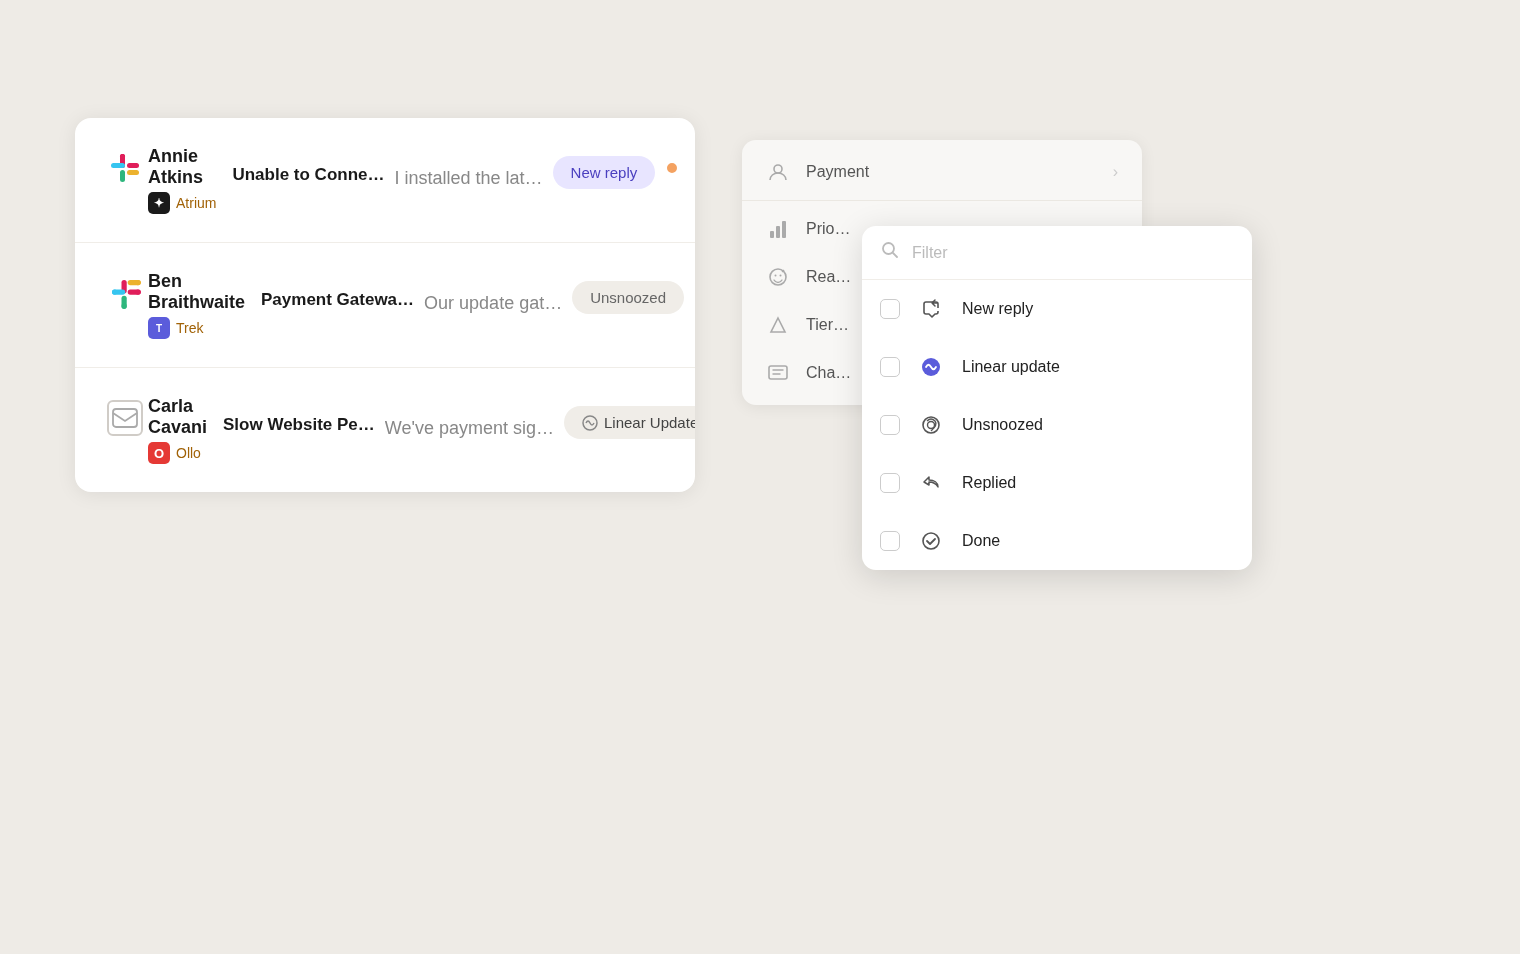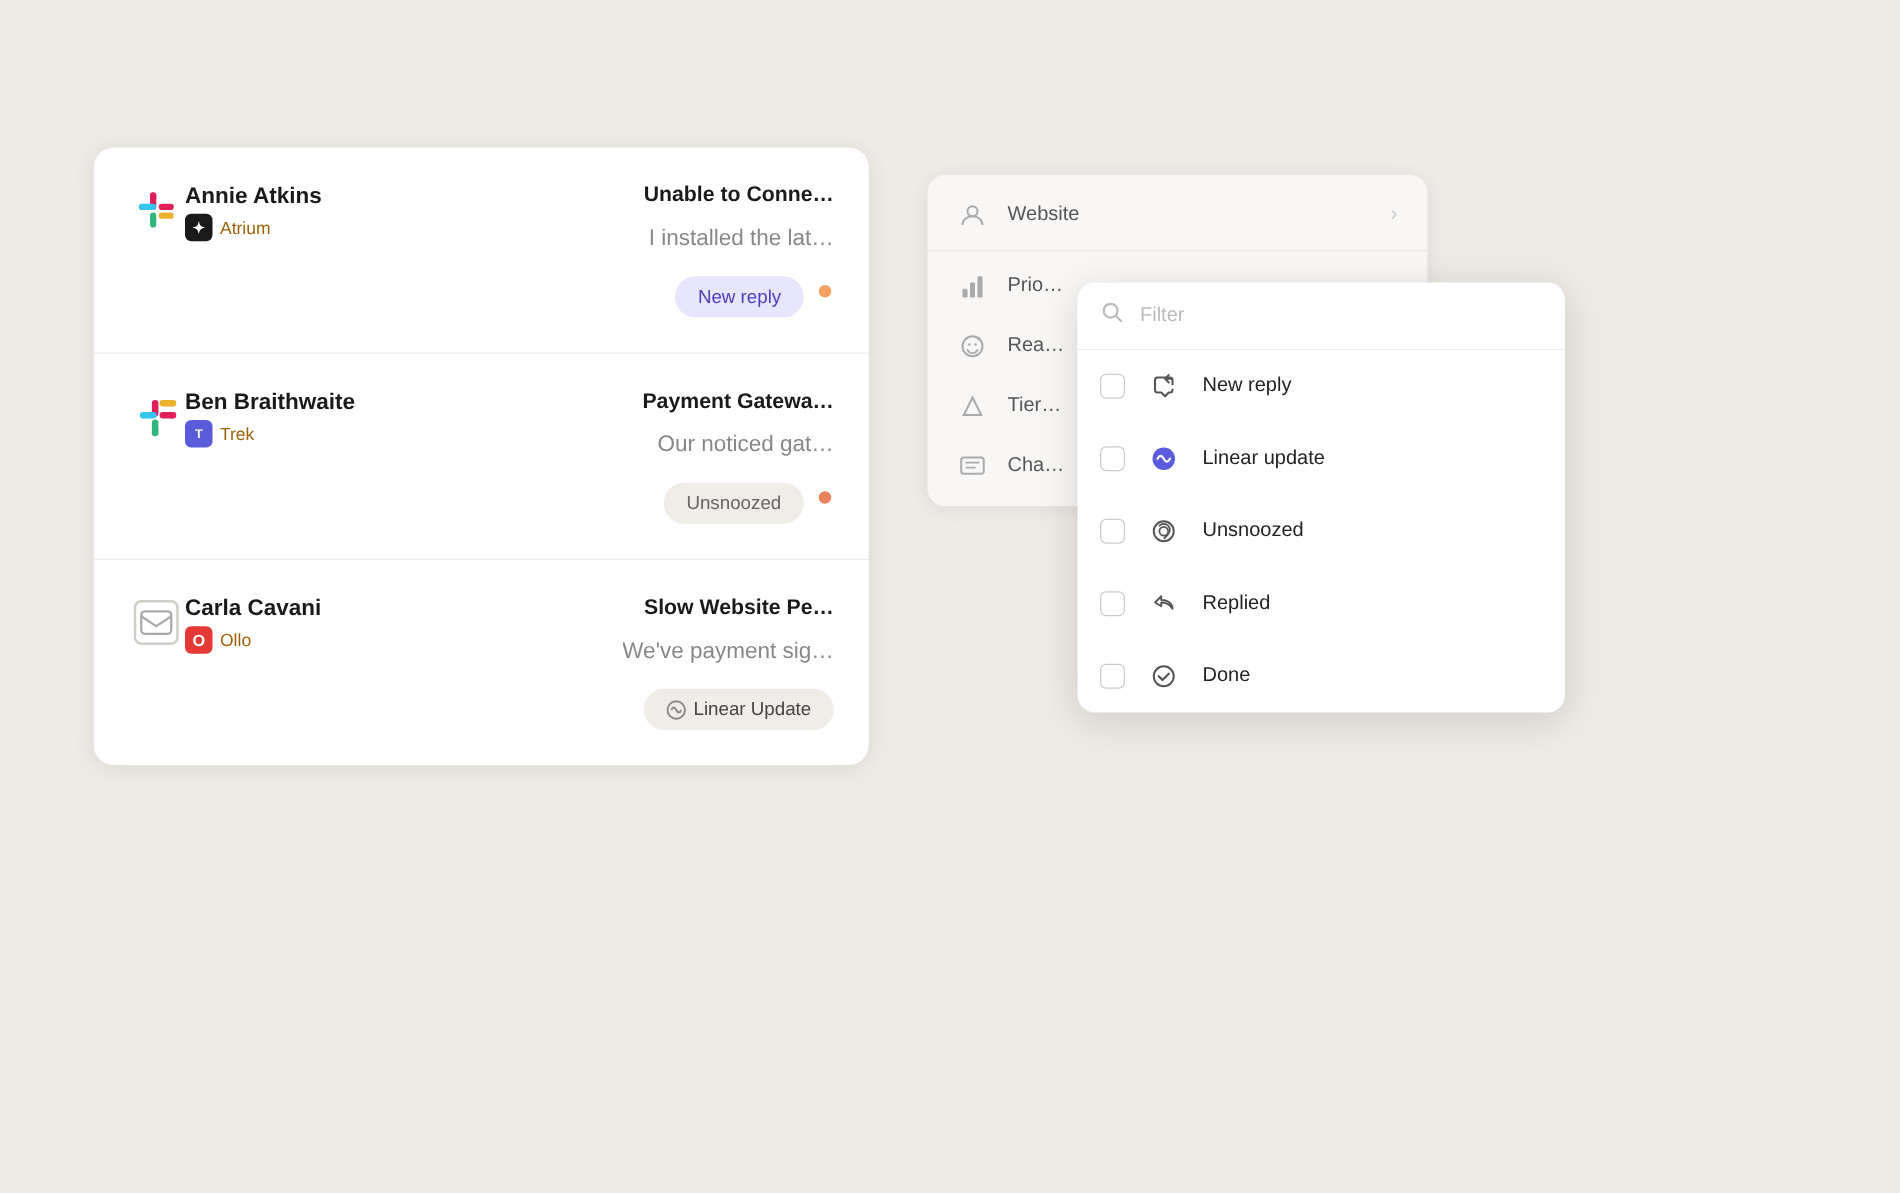--- a/index.html
+++ b/index.html
@@ -102,21 +102,21 @@
       color: #fff;
     }
 
     .company-name {
       font-size: 14px;
       color: #a16207;
     }
 
     .conv-right {
       display: flex;
-      flex-direction: column;
+      flex-direction: row;
       align-items: flex-end;
       gap: 10px;
       flex-shrink: 0;
       margin-left: 16px;
     }
 
     .conv-subject {
       font-size: 17px;
       font-weight: 600;
       color: #1a1a1a;
@@ -367,21 +367,21 @@
       <div style="display:flex;justify-content:space-between;align-items:flex-start;">
         <div>
           <div class="conv-name">Ben Braithwaite</div>
           <div class="conv-company">
             <div class="company-logo company-trek">T</div>
             <span class="company-name">Trek</span>
           </div>
         </div>
         <div class="conv-right">
           <div class="conv-subject">Payment Gatewa…</div>
-          <div class="conv-preview">Our noticed gat…</div>
+          <div class="conv-preview">Our update gat…</div>
           <div style="display:flex;align-items:center;gap:10px;">
             <button class="tag-btn tag-unsnoozed">Unsnoozed</button>
             <div class="avatar-dot" style="background:#e8845c;"></div>
           </div>
         </div>
       </div>
     </div>
   </div>
 
   <div class="conversation-item" style="border-bottom:none;">
@@ -421,21 +421,21 @@
 
 <div class="sidebar-filter">
 
   <div class="filter-item">
     <div class="filter-icon">
       <svg width="22" height="22" viewBox="0 0 22 22" fill="none">
         <circle cx="11" cy="8" r="4" stroke="#aaa" stroke-width="1.6" fill="none"></circle>
         <path d="M3 19c0-4 3.6-7 8-7s8 3 8 7" stroke="#aaa" stroke-width="1.6" fill="none"></path>
       </svg>
     </div>
-    <span class="filter-label">Website</span>
+    <span class="filter-label">Payment</span>
     <span class="filter-arrow">›</span>
   </div>
 
   <div class="filter-divider"></div>
 
 
   <div class="filter-item">
     <div class="filter-icon">
       <svg width="22" height="22" viewBox="0 0 22 22" fill="none">
         <rect x="3" y="13" width="4" height="7" fill="#aaa" rx="1"></rect>

